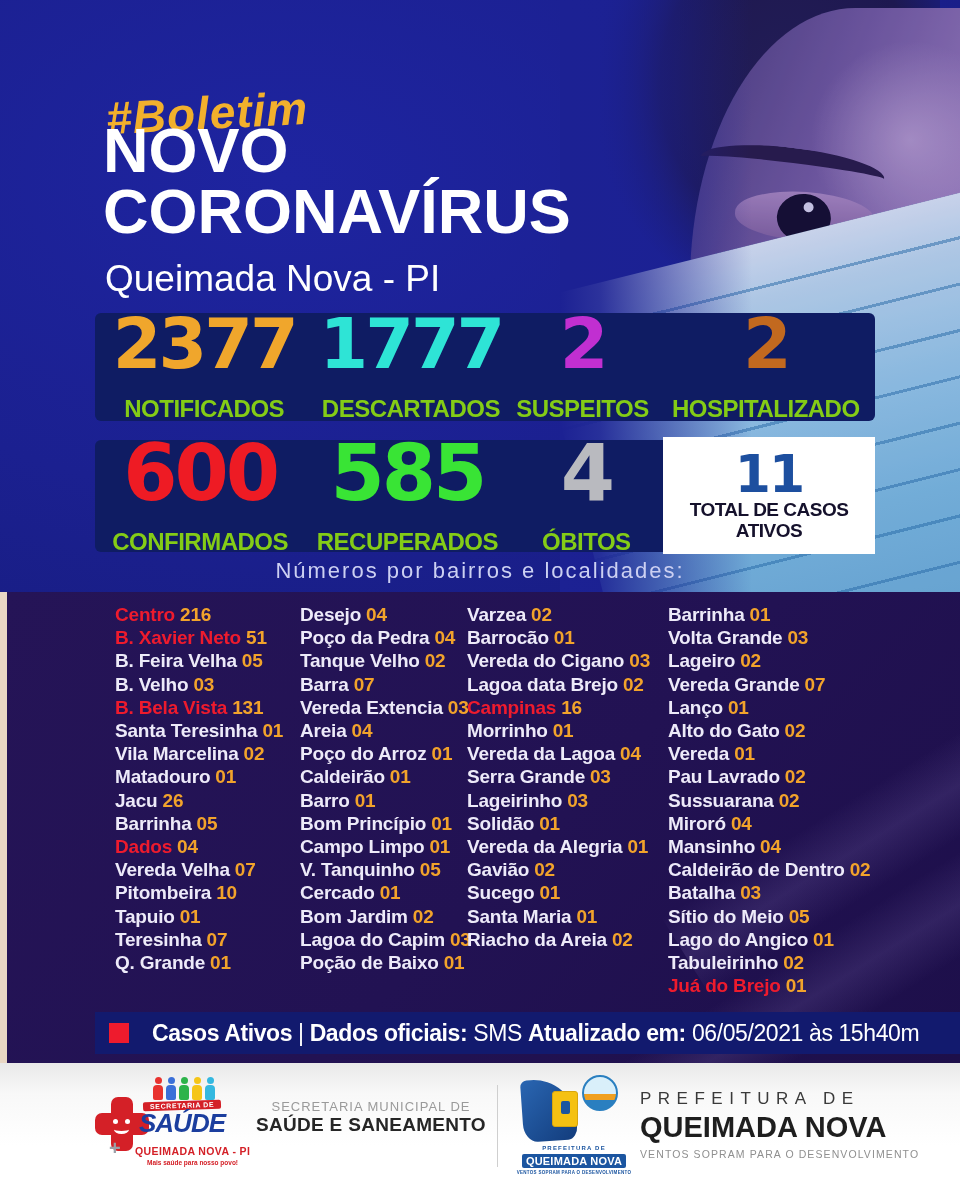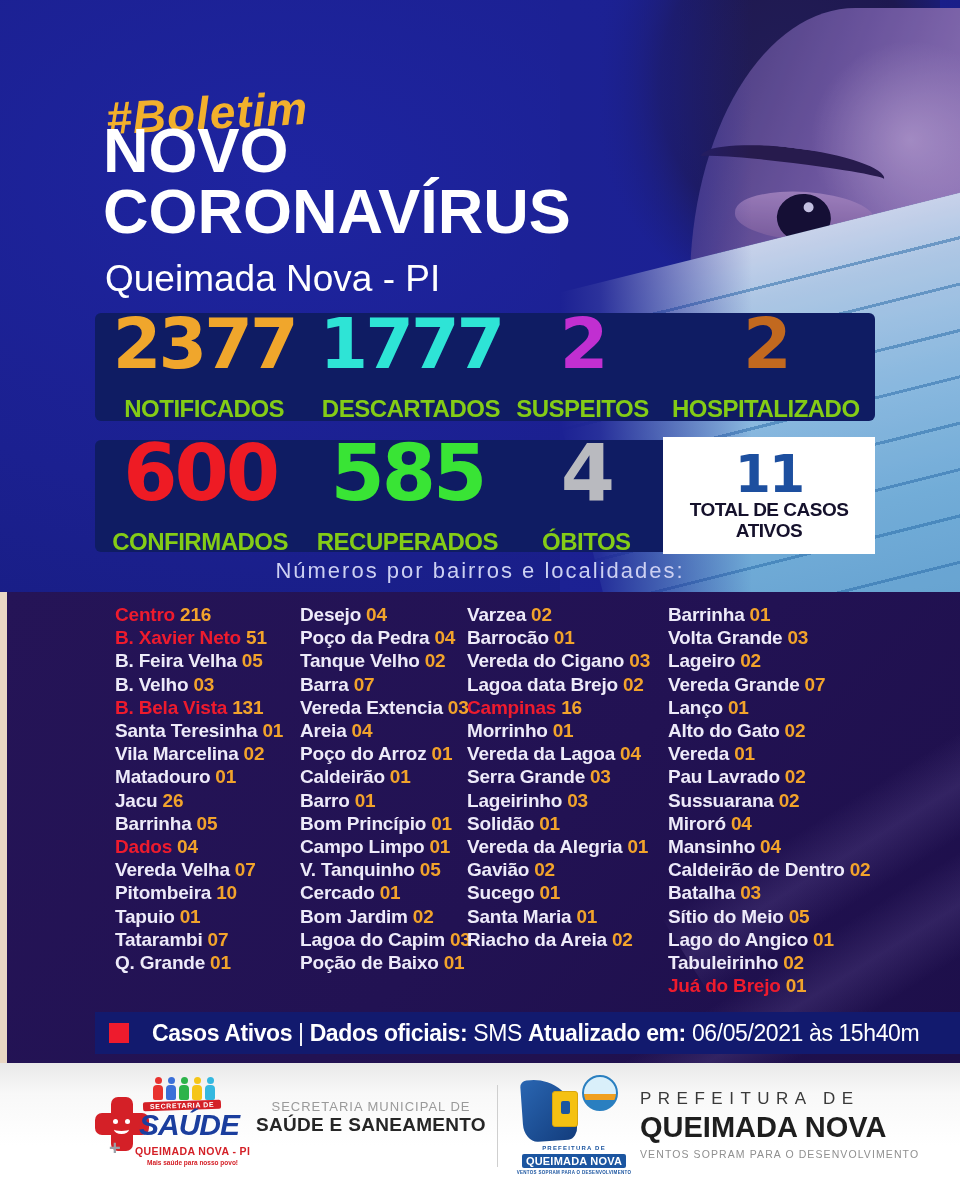--- a/index.html
+++ b/index.html
@@ -101,21 +101,21 @@
   .p-body { width:10px; height:15px; border-radius:4px 4px 2px 2px; margin-top:1px; }
   .cross { position:absolute; left:0; top:20px; width:54px; height:54px; }
   .cross-h { position:absolute; left:0; top:16px; width:54px; height:22px; background:#d42027; border-radius:7px; }
   .cross-v { position:absolute; left:16px; top:0; width:22px; height:54px; background:#d42027; border-radius:7px; }
   .cross-eye { position:absolute; width:5px; height:5px; border-radius:50%; background:#fff; top:22px; }
   .cross-eye.e1 { left:18px; } .cross-eye.e2 { left:30px; }
   .cross-smile { position:absolute; left:19px; top:28px; width:15px; height:9px;
     border-bottom:3px solid #fff; border-radius:0 0 50% 50%; }
   .saude-ribbon { position:absolute; left:48px; top:24px; background:#d42027; color:#fff; font-size:7px;
     font-weight:700; letter-spacing:.6px; padding:1px 7px; border-radius:2px; transform:rotate(-2deg); }
-  .saude-word { position:absolute; left:44px; top:31px; font-size:30px; font-weight:800; font-style:italic;
+  .saude-word { position:absolute; left:44px; top:31px; font-size:26px; font-weight:800; font-style:italic;
     color:#1b3e9e; letter-spacing:-1px; }
   .gray-plus { position:absolute; left:14px; top:64px; width:14px; height:14px; color:#9aa0a8;
     font-size:20px; font-weight:700; line-height:14px; }
   .saude-city { position:absolute; left:40px; top:68px; font-size:10.5px; font-weight:800; color:#d42027;
     letter-spacing:.4px; }
   .saude-tag { position:absolute; left:52px; top:82px; font-size:6.5px; font-weight:700; color:#d42027; }
 
   
   .sec-mun { position:absolute; left:252px; top:36px; width:238px; text-align:center; }
   .sec-mun-1 { font-size:13px; color:#9a9a9a; letter-spacing:1px; }
@@ -261,21 +261,21 @@
           <div class="bairro-item">
             <span class="bairro-name">Vereda Velha</span><span class="bairro-num">07</span>
           </div>
           <div class="bairro-item">
             <span class="bairro-name">Pitombeira</span><span class="bairro-num">10</span>
           </div>
           <div class="bairro-item">
             <span class="bairro-name">Tapuio</span><span class="bairro-num">01</span>
           </div>
           <div class="bairro-item">
-            <span class="bairro-name">Tatarambi</span><span class="bairro-num">07</span>
+            <span class="bairro-name">Teresinha</span><span class="bairro-num">07</span>
           </div>
           <div class="bairro-item">
             <span class="bairro-name">Q. Grande</span><span class="bairro-num">01</span>
           </div>
         </div>
       <div class="bairro-col">
 
       <div class="bairro-item">
             <span class="bairro-name">Desejo</span><span class="bairro-num">04</span>
           </div>

